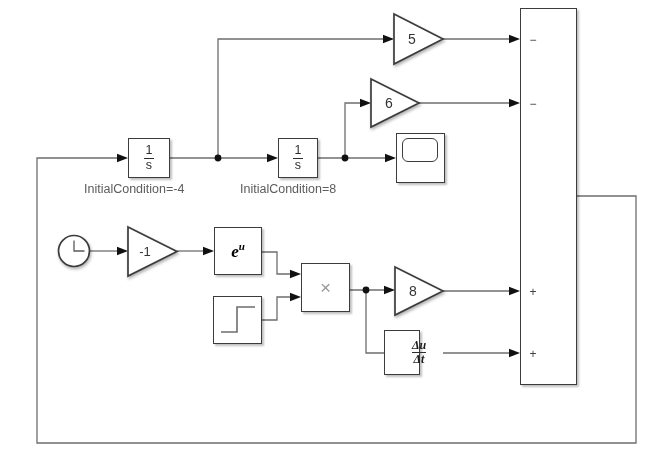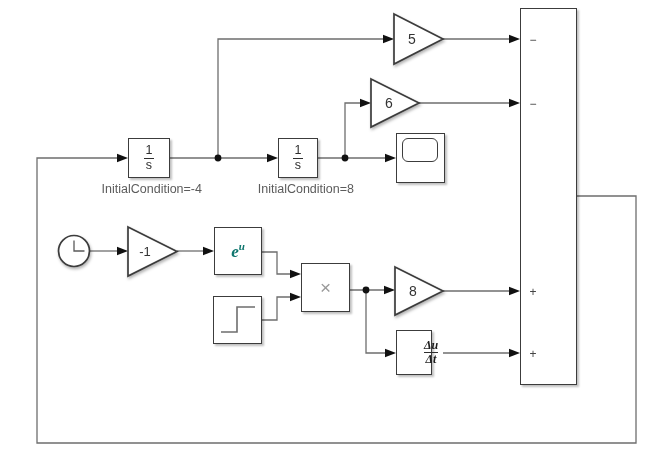--- a/index.html
+++ b/index.html
@@ -22,27 +22,27 @@
     border:1.8px solid #3c3c3c; box-shadow:1.5px 2px 2px rgba(0,0,0,0.25);
     display:flex; align-items:center; justify-content:center; z-index:2;
   }
   .frac { display:flex; flex-direction:column; align-items:center;
     line-height:1.1; font-size:12.5px; color:#2e2e2e; }
   .frac .num { padding:0 2px; }
   .frac .den { border-top:1.3px solid #2e2e2e; padding:0 2px; }
   .frac.math { font-family:"Liberation Serif", serif; font-style:italic;
     font-weight:bold; font-size:12px; color:#1e1e1e; }
   .exp-text { font-family:"Liberation Serif", serif; font-style:italic;
-    font-weight:bold; font-size:17px; color:#0f766e; }
+    font-weight:bold; font-size:17px; color:#000000; }
   .exp-text sup { font-size:11px; }
   .product-symbol { font-size:19px; color:#9a9a9a; font-weight:400; }
   .gain-label { position:absolute; z-index:3; display:flex; align-items:center;
     justify-content:center; font-size:14px; color:#333333; }
   .caption { position:absolute; z-index:2; font-size:12.5px; color:#5c5c5c;
-    text-align:right; white-space:nowrap; }
+    text-align:left; white-space:nowrap; }
   .sum-sign { position:absolute; left:5px; width:14px; text-align:center;
     line-height:14px; font-size:12px; color:#444444; }
   .scope-screen { position:absolute; left:5px; top:4px; box-sizing:border-box;
     width:36px; height:24px; border:1.6px solid #3c3c3c; border-radius:6px;
     background:#ffffff; }
   .step-svg { display:block; }
   .step-glyph { fill:none; stroke:#6e6e6e; stroke-width:1.6; }
 </style>
 </head>
 <body>
@@ -128,21 +128,21 @@
   <div class="block" style="left:213px; top:296px; width:49px; height:48px;">
     <svg class="step-svg" width="45" height="44" viewBox="0 0 45 44">
       <polyline class="step-glyph" points="6,34 22,34 22,9 40,9"></polyline>
     </svg>
   </div>
 
   <div class="block" style="left:301px; top:263px; width:49px; height:49px;">
     <span class="product-symbol">×</span>
   </div>
 
-  <div class="block" style="left:396px; top:330px; width:23px; height:45px;padding-left:34px;">
+  <div class="block" style="left:384px; top:330px; width:23px; height:45px;padding-left:34px;">
     <div class="frac math">
       <span class="num">Δu</span>
       <span class="den">Δt</span>
     </div>
   </div>
 
   <div class="block" style="left:520px; top:8px; width:57px; height:377px;">
     <span class="sum-sign" style="top:24px;">−</span>
     <span class="sum-sign" style="top:88px;">−</span>
     <span class="sum-sign" style="top:276px;">+</span>

